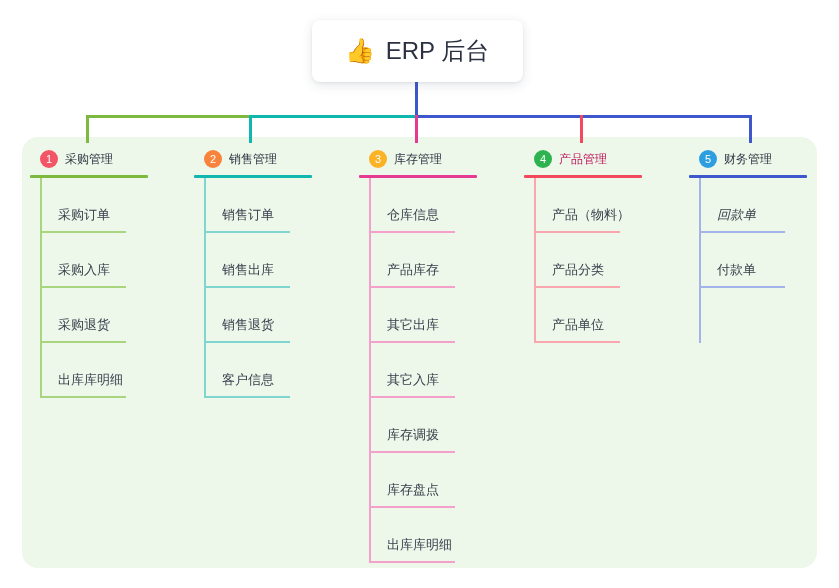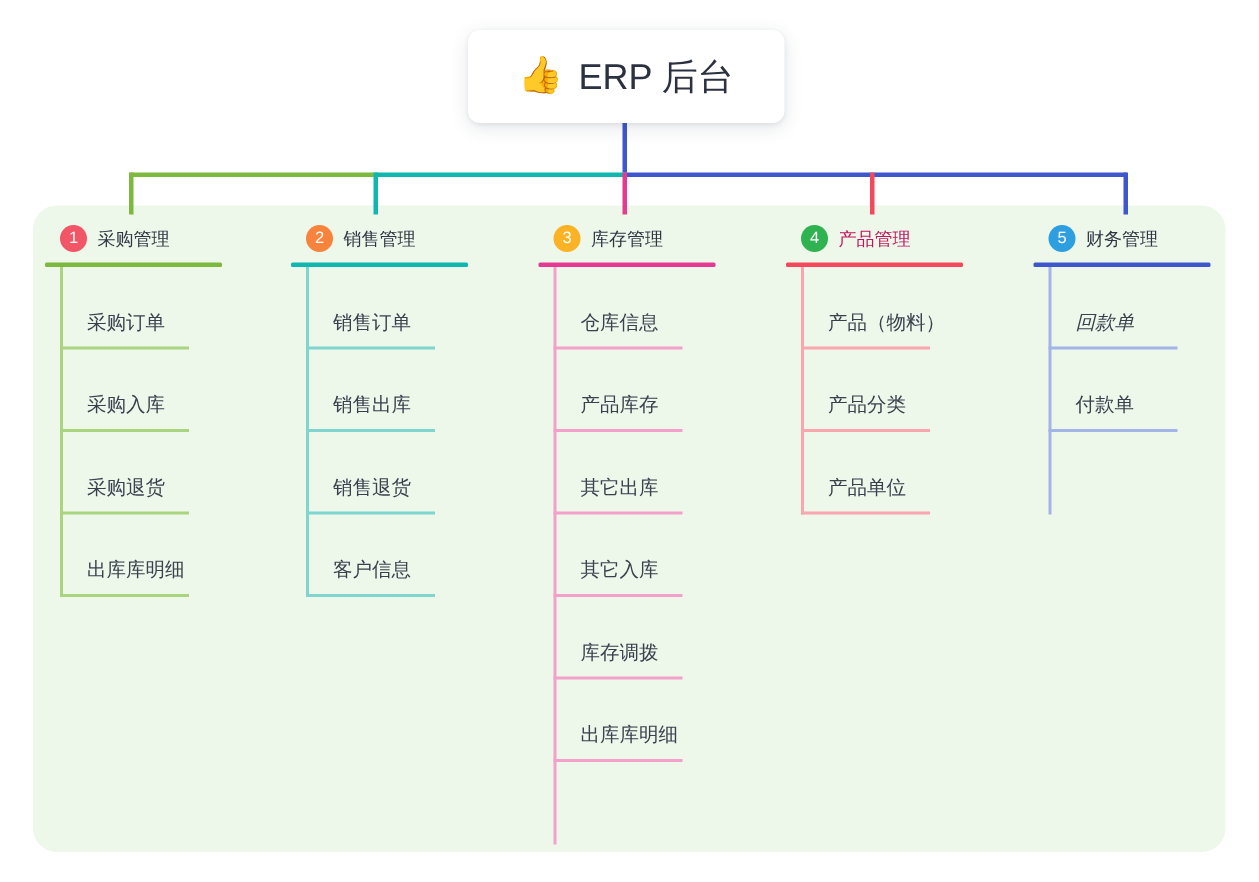--- a/index.html
+++ b/index.html
@@ -133,20 +133,24 @@
           </div>
           <div class="child">
             <span class="c-label" style="color: rgb(58, 64, 77);">其它入库</span>
             <div class="c-underline" style="background: rgb(243, 160, 202);"></div>
           </div>
           <div class="child">
             <span class="c-label" style="color: rgb(58, 64, 77);">库存调拨</span>
             <div class="c-underline" style="background: rgb(243, 160, 202);"></div>
           </div>
           <div class="child">
+            <span class="c-label" style="color: rgb(58, 64, 77);">库存盘点</span>
+            <div class="c-underline" style="background: rgb(243, 160, 202);"></div>
+          </div>
+          <div class="child">
             <span class="c-label" style="color: rgb(58, 64, 77);">出库库明细</span>
             <div class="c-underline" style="background: rgb(243, 160, 202);"></div>
           </div>
         </div>
       </div>
       <div class="branch" style="left: 524px;">
         <div class="b-title">
           <span class="badge" style="background: rgb(46, 179, 80);">4</span>
           <span class="b-label" style="color: #be185d;">产品管理</span>
         </div>

